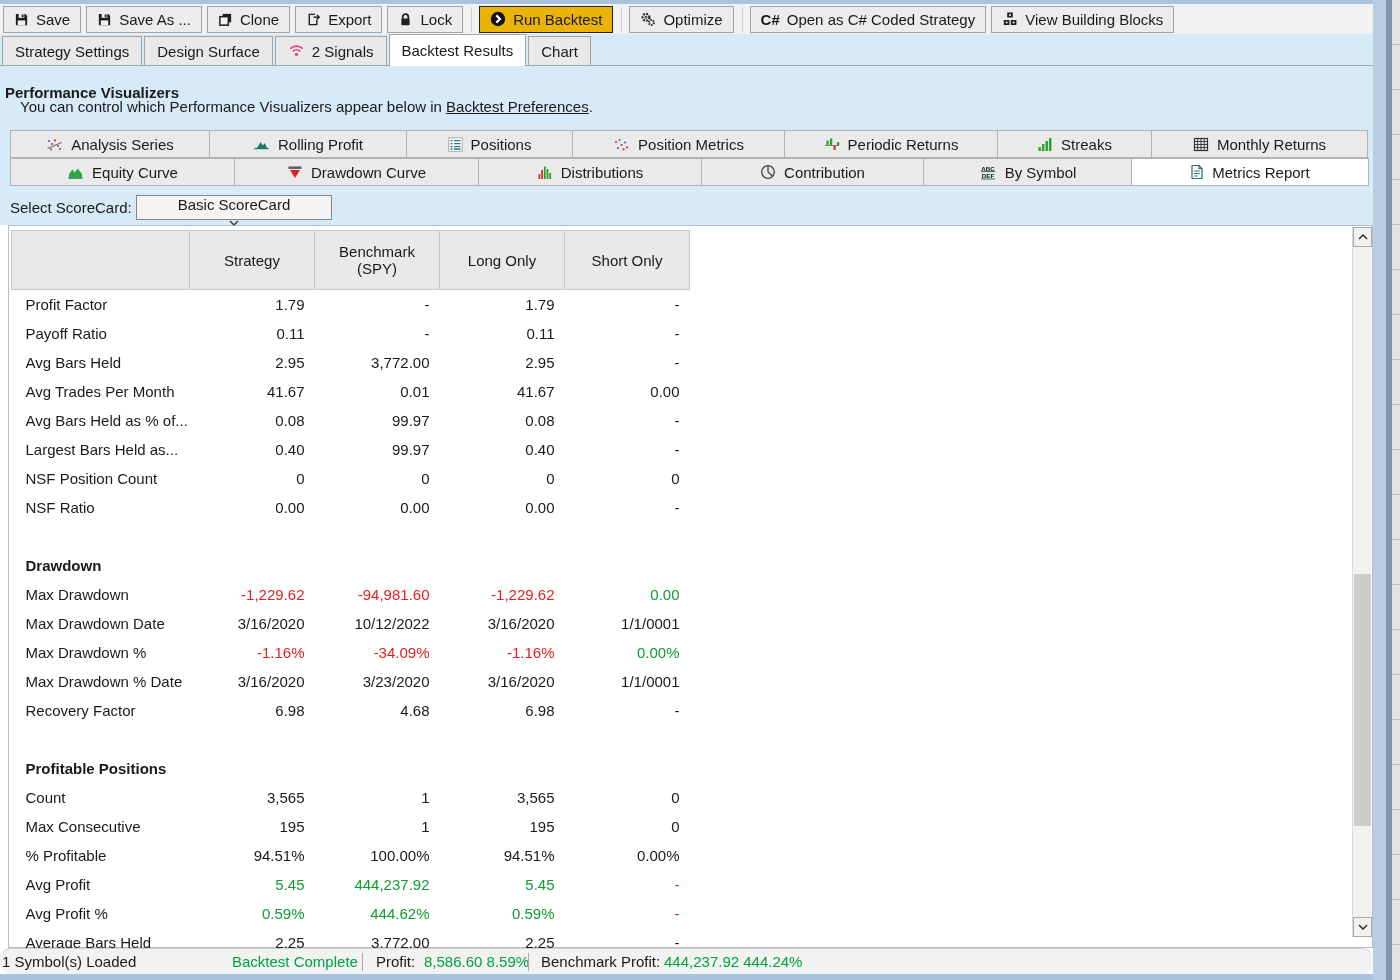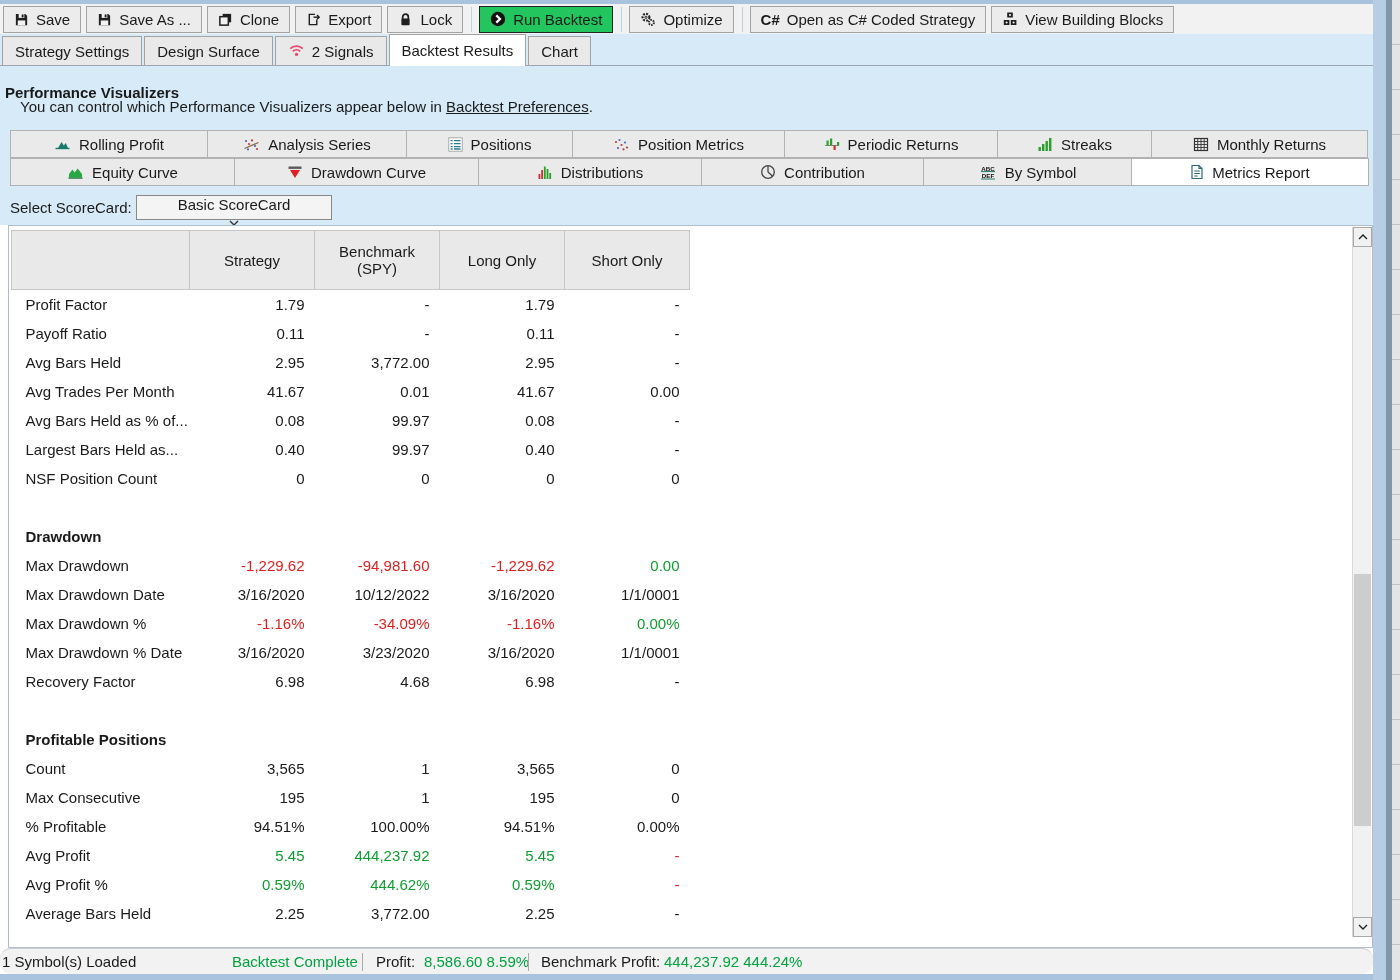--- a/index.html
+++ b/index.html
@@ -14,21 +14,21 @@
   .bottom-strip { position:absolute; left:0; top:974px; width:1373px; height:6px; background:#a9c2dd; }
   .right-strip1 { position:absolute; left:1373px; top:0; width:13px; height:980px; background:#b7cde3; }
   .right-strip2 { position:absolute; left:1386px; top:0; width:6px;  height:980px; background:#8296aa; }
   .right-strip3 { position:absolute; left:1392px; top:0; width:8px;  height:980px; background:#e4e4e4;
                   background-image:repeating-linear-gradient(#e4e4e4 0 44px, #c2c2c2 44px 45px); }
   
   .toolbar { position:absolute; left:0; top:4px; width:1373px; height:30px; background:#f2f2f2;
              display:flex; align-items:center; padding-left:3px; }
   .tb-btn { display:inline-flex; align-items:center; gap:7px; height:27px; padding:0 10px;
             background:#ececec; border:1px solid #a3a3a3; margin-right:5px; white-space:nowrap; cursor:default; }
-  .tb-btn.run { background:#22c55e; border:1px solid #232323; }
+  .tb-btn.run { background:#eab308; border:1px solid #232323; }
   .tb-sep { width:1px; height:25px; background:#c2d2e0; margin:0 7px 0 3px; }
   .tb-btn svg { display:block; }
   .csharp-glyph { font-weight:bold; font-size:15px; }
   
   .blue-band { position:absolute; left:0; top:34px; width:1373px; height:191px; background:#d6eaf7; }
   .tabstrip { position:absolute; left:0; top:34px; width:1373px; height:32px;
               display:flex; align-items:flex-end; padding-left:2px; border-bottom:1px solid #9aa7b2; }
   .mtab { height:29px; display:flex; align-items:center; gap:7px; padding:0 12px; margin-right:2px;
           background:#e9e9e9; border:1px solid #a3a3a3; border-bottom:none; white-space:nowrap; cursor:default; }
   .mtab.active { background:#ffffff; height:32px; margin-bottom:-1px; position:relative; z-index:2; }
@@ -195,42 +195,42 @@
   </div>
   <div class="mtab">
     <span>Chart</span>
   </div>
 </div>
 
 <div class="pv-title">Performance Visualizers</div>
 <div class="pv-sub"><span>You can control which Performance Visualizers appear below in </span><span class="pv-link">Backtest Preferences</span><span>.</span></div>
 
 <div class="vrow vrow1">
-  <div class="vtab" style="width:198px">
-    <span>
-        <svg width="17" height="14" viewBox="0 0 17 14">
-          <path d="M1.5 11.5h14" stroke="#1a7a6a" stroke-width="1.4"></path>
-          <path d="M4 11l3.6-6 2.2 3.4 2-2.4 2.2 5z" fill="#1a7a6a"></path>
-        </svg>
-      </span>
-    <span>Rolling Profit</span>
-  </div>
   <div class="vtab" style="width:200px">
     <span>
         <svg width="17" height="15" viewBox="0 0 17 15">
           <path d="M1.5 11.5L15.5 5.5" stroke="#8a6a50" stroke-width="1.3"></path>
           <circle cx="3" cy="4" r="1.1" fill="#4a66b8"></circle>
           <circle cx="6" cy="7" r="1.1" fill="#c23b3b"></circle>
           <circle cx="9" cy="3.4" r="1.1" fill="#c23b3b"></circle>
           <circle cx="12" cy="9" r="1.1" fill="#4a66b8"></circle>
           <circle cx="14" cy="12" r="1.1" fill="#c23b3b"></circle>
           <circle cx="5" cy="12.3" r="1.1" fill="#4a66b8"></circle>
         </svg>
       </span>
     <span>Analysis Series</span>
+  </div>
+  <div class="vtab" style="width:198px">
+    <span>
+        <svg width="17" height="14" viewBox="0 0 17 14">
+          <path d="M1.5 11.5h14" stroke="#1a7a6a" stroke-width="1.4"></path>
+          <path d="M4 11l3.6-6 2.2 3.4 2-2.4 2.2 5z" fill="#1a7a6a"></path>
+        </svg>
+      </span>
+    <span>Rolling Profit</span>
   </div>
   <div class="vtab" style="width:167px">
     <span>
         <svg width="15" height="15" viewBox="0 0 15 15">
           <rect x="0.8" y="0.8" width="13.4" height="13.4" fill="#fdfdfd" stroke="#9a9a9a" stroke-width="0.8"></rect>
           <g stroke="#2a7a8a" stroke-width="1.4">
             <path d="M2.6 3.6h2M6 3.6h6.5M2.6 6.6h2M6 6.6h6.5M2.6 9.6h2M6 9.6h6.5M2.6 12h2M6 12h6.5"></path>
           </g>
         </svg>
       </span>
@@ -416,20 +416,27 @@
           <td class="val">0.40</td>
           <td class="val">-</td>
         </tr>
         <tr class="metric">
           <td class="label">NSF Position Count</td>
           <td class="val">0</td>
           <td class="val">0</td>
           <td class="val">0</td>
           <td class="val">0</td>
         </tr>
+        <tr class="metric">
+          <td class="label">NSF Ratio</td>
+          <td class="val">0.00</td>
+          <td class="val">0.00</td>
+          <td class="val">0.00</td>
+          <td class="val">-</td>
+        </tr>
         <tr class="spacer">
           <td class="label"></td>
           <td class="val"></td>
           <td class="val"></td>
           <td class="val"></td>
           <td class="val"></td>
         </tr>
         <tr class="section">
           <td class="label">Drawdown</td>
           <td class="val"></td>

